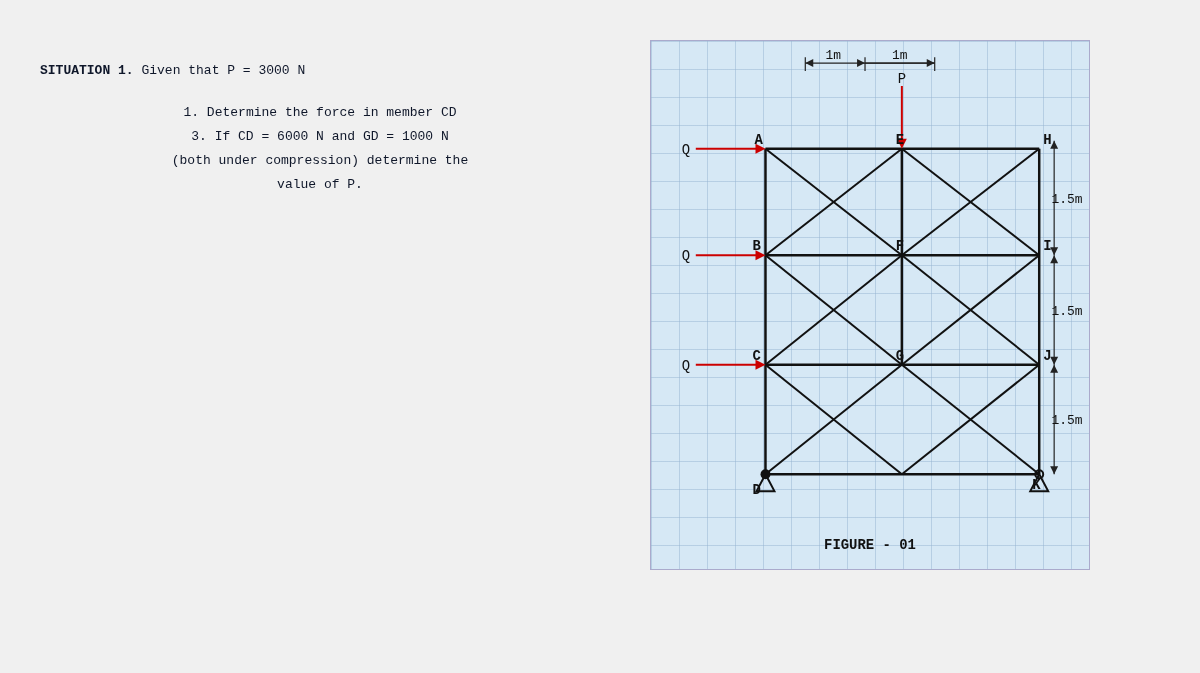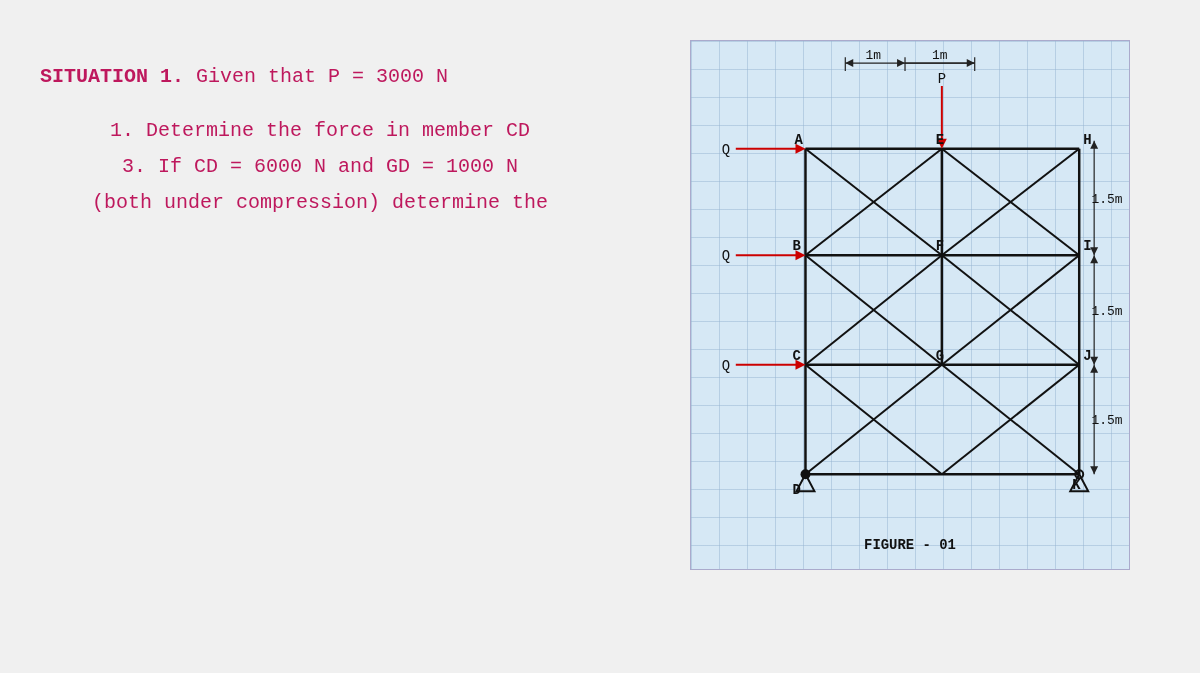--- a/index.html
+++ b/index.html
@@ -18,40 +18,40 @@
       height: 673px;
       background: #f0f0f0;
       display: flex;
       flex-direction: row;
       align-items: flex-start;
       padding: 40px 30px;
     }
     .text-section {
       flex: 0 0 580px;
       padding: 20px 10px;
-      font-size: 20px;
+      font-size: 13px;
       line-height: 1.7;
-      color: #be185d;
+      color: #0f172a;
     }
     .text-section .situation-title {
       font-weight: bold;
       margin-bottom: 4px;
     }
     .text-section .problems {
       margin-top: 20px;
     }
     .text-section .problem-item {
       margin-bottom: 2px;
       text-align: center;
     }
     .figure-section {
       flex: 0 0 520px;
       display: flex;
       align-items: flex-start;
-      justify-content: flex-end;
+      justify-content: center;
       padding-top: 0px;
     }
     .grid-canvas {
       background: #d6e8f5;
       width: 440px;
       height: 530px;
       position: relative;
       border: 1px solid #aac;
       overflow: hidden;
     }
@@ -78,20 +78,21 @@
 
 <div class="page">
   <div class="text-section">
     <div>
       <span class="situation-title">SITUATION 1.</span><span> Given that P = 3000 N</span>
     </div>
     <div class="problems">
       <div class="problem-item"><span>1. Determine the force in member CD</span></div>
       <div class="problem-item"><span>3. If CD = 6000 N and GD = 1000 N</span></div>
       <div class="problem-item"><span>   (both under compression) determine the</span></div>
+      <div class="problem-item"><span>   value of P.</span></div>
     </div>
   </div>
 
   <div class="figure-section">
     <div class="grid-canvas">
       <svg class="figure-svg" viewBox="0 0 440 530">
 
         <line x1="155" y1="22" x2="285" y2="22" stroke="#222" stroke-width="1.2"></line>
 
         <polygon points="155,22 163,18 163,26" fill="#222"></polygon>

